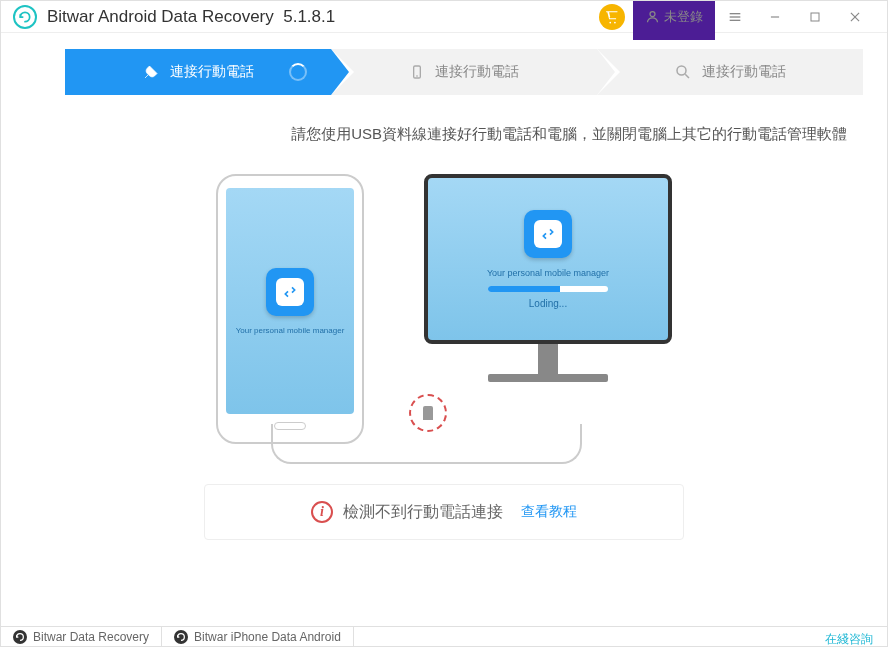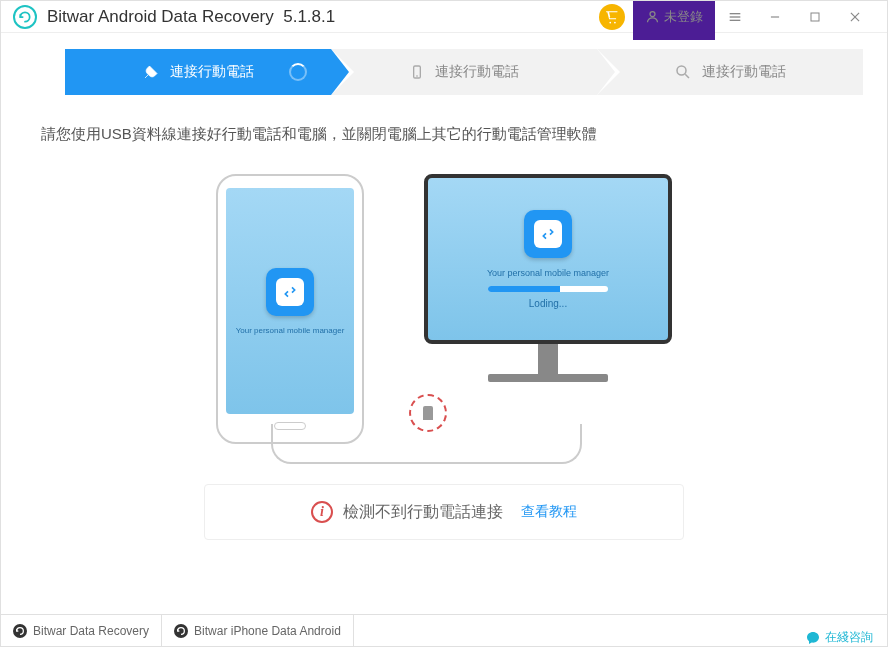--- a/index.html
+++ b/index.html
@@ -28,21 +28,21 @@
     .step.active::after { border-left-color: #2196f3; }
     .step::before {
       content: ''; position: absolute; right: -23px; top: 0; width: 0; height: 0;
       border-top: 23px solid transparent; border-bottom: 23px solid transparent;
       border-left: 23px solid #fff; z-index: 1;
     }
     .step:last-child::after, .step:last-child::before { display: none; }
     .step-spinner { position:absolute; right:24px; width:18px; height:18px; border:2px solid rgba(255,255,255,0.4); border-top-color:#fff; border-radius:50%; }
 
     
-    .main { flex: 1; padding: 30px 40px 10px; text-align: left; }
+    .main { flex: 1; padding: 30px 40px 10px; text-align: right; }
     .instruction { font-size: 15px; color: #555; margin-bottom: 30px; }
     
     .devices { display: flex; justify-content: center; align-items: flex-start; gap: 60px; position: relative; height: 280px; }
     
     
     .phone { width: 148px; height: 270px; border: 2px solid #ccc; border-radius: 20px; background: #fff; display: flex; flex-direction: column; align-items: center; padding: 12px 8px; position:relative; }
     .phone-screen { flex: 1; width: 100%; background: linear-gradient(#a4d8f5, #7ec4ea); border-radius: 4px; display: flex; flex-direction: column; align-items: center; justify-content: center; }
     .phone-home { width: 32px; height: 8px; border: 1px solid #ccc; border-radius: 4px; margin-top: 8px; }
     .app-icon { width: 48px; height: 48px; background: #2196f3; border-radius: 10px; display:flex; align-items:center; justify-content:center; margin-bottom:10px; box-shadow: 0 2px 4px rgba(0,0,0,0.2); }
     .app-icon-inner { width:28px; height:28px; background:#fff; border-radius:6px; display:flex; align-items:center; justify-content:center; color:#2196f3; }
@@ -64,24 +64,24 @@
     
     .cable { position:absolute; bottom:-10px; left:230px; right:265px; height:40px; border-bottom:2px solid #ccc; border-left:2px solid #ccc; border-right:2px solid #ccc; border-radius: 0 0 20px 20px; }
 
     
     .status-box { margin: 30px auto 0; width: 480px; padding: 16px; border: 1px solid #eee; border-radius: 4px; display: flex; align-items: center; justify-content: center; gap: 10px; }
     .info-icon { width: 22px; height: 22px; border: 2px solid #d94f4f; border-radius: 50%; color: #d94f4f; font-size: 14px; font-weight: bold; display:flex; align-items:center; justify-content:center; font-style:italic; font-family:serif; }
     .status-text { color: #666; font-size: 16px; }
     .tutorial-link { color: #2196f3; font-size: 14px; cursor: pointer; margin-left: 8px; }
 
     
-    .footer { height: 32px; border-top: 1px solid #e0e0e0; display: flex; align-items: stretch; font-size: 12px; color: #666; }
+    .footer { height: 20px; border-top: 1px solid #e0e0e0; display: flex; align-items: stretch; font-size: 12px; color: #666; }
     .footer-btn { display: flex; align-items: center; padding: 0 12px; border-right: 1px solid #e0e0e0; cursor: pointer; gap: 6px; }
     .footer-spacer { flex: 1; }
-    .chat-btn { display: flex; align-items: flex-end; padding: 0 14px; color: #1eb7d4; cursor: pointer; gap: 4px; }
+    .chat-btn { display: flex; align-items: flex-end; padding: 0 14px; color: #1eb7d4; cursor: pointer; gap: 4px; flex-direction: column; }
     .footer-icon { width:14px; height:14px; border-radius:50%; background:#333; color:#fff; display:flex; align-items:center; justify-content:center; font-size:9px; font-weight:bold; }
   </style>
 </head>
 <body>
 
 <div class="titlebar">
   <div class="logo-icon">
     <svg width="14" height="14" viewBox="0 0 24 24" fill="none" stroke="#1ec3c3" stroke-width="3">
         <path d="M4 12 A8 8 0 1 1 12 20" stroke-linecap="round"></path>
         <polyline points="4,8 4,12 8,12" stroke-linecap="round"></polyline>

